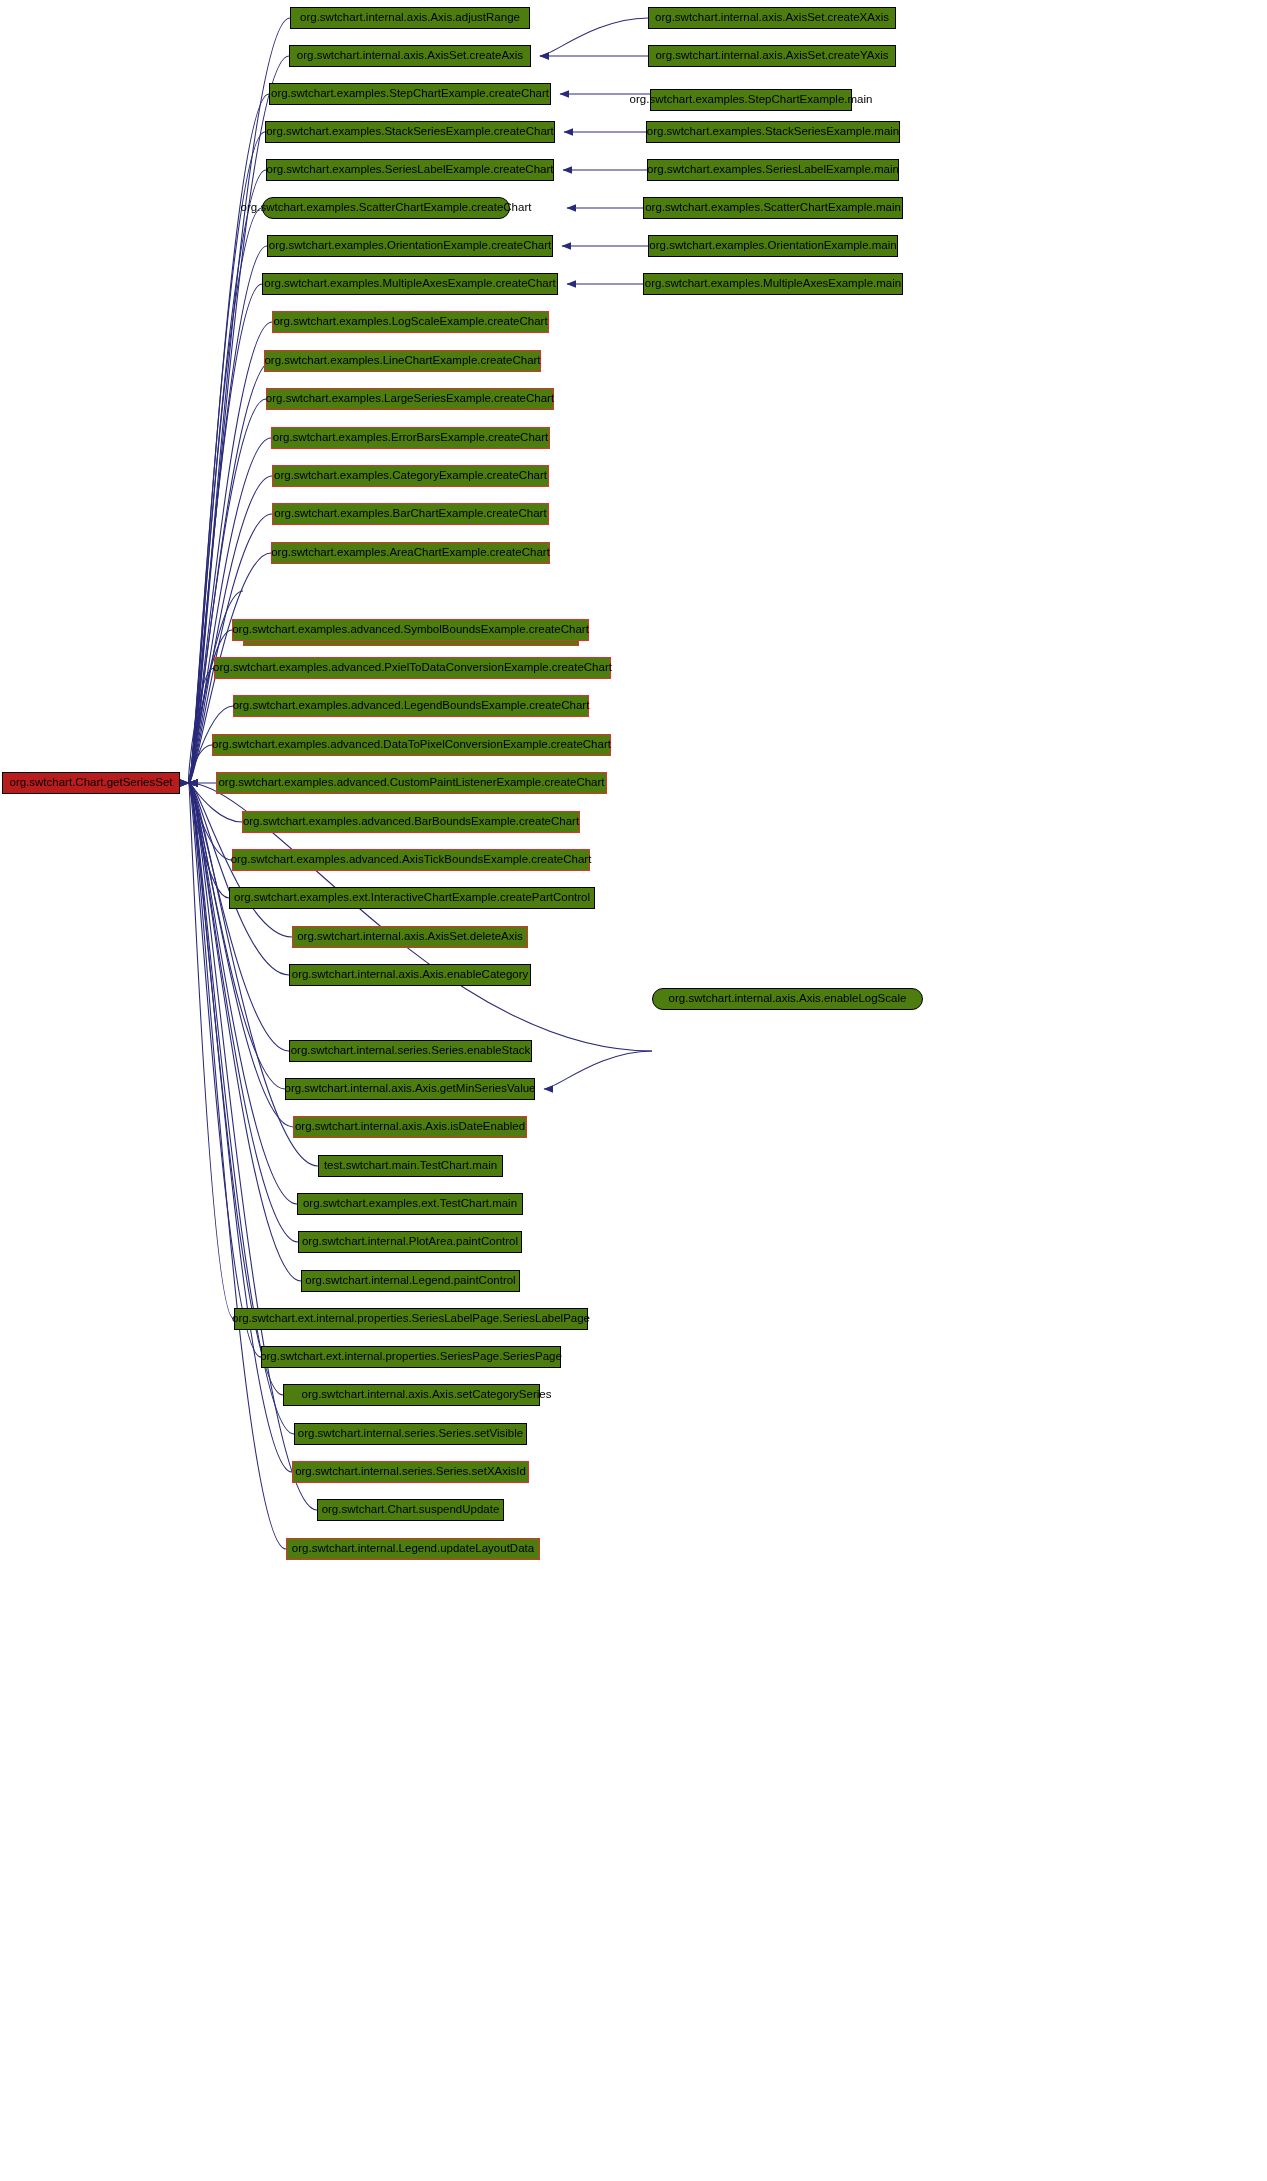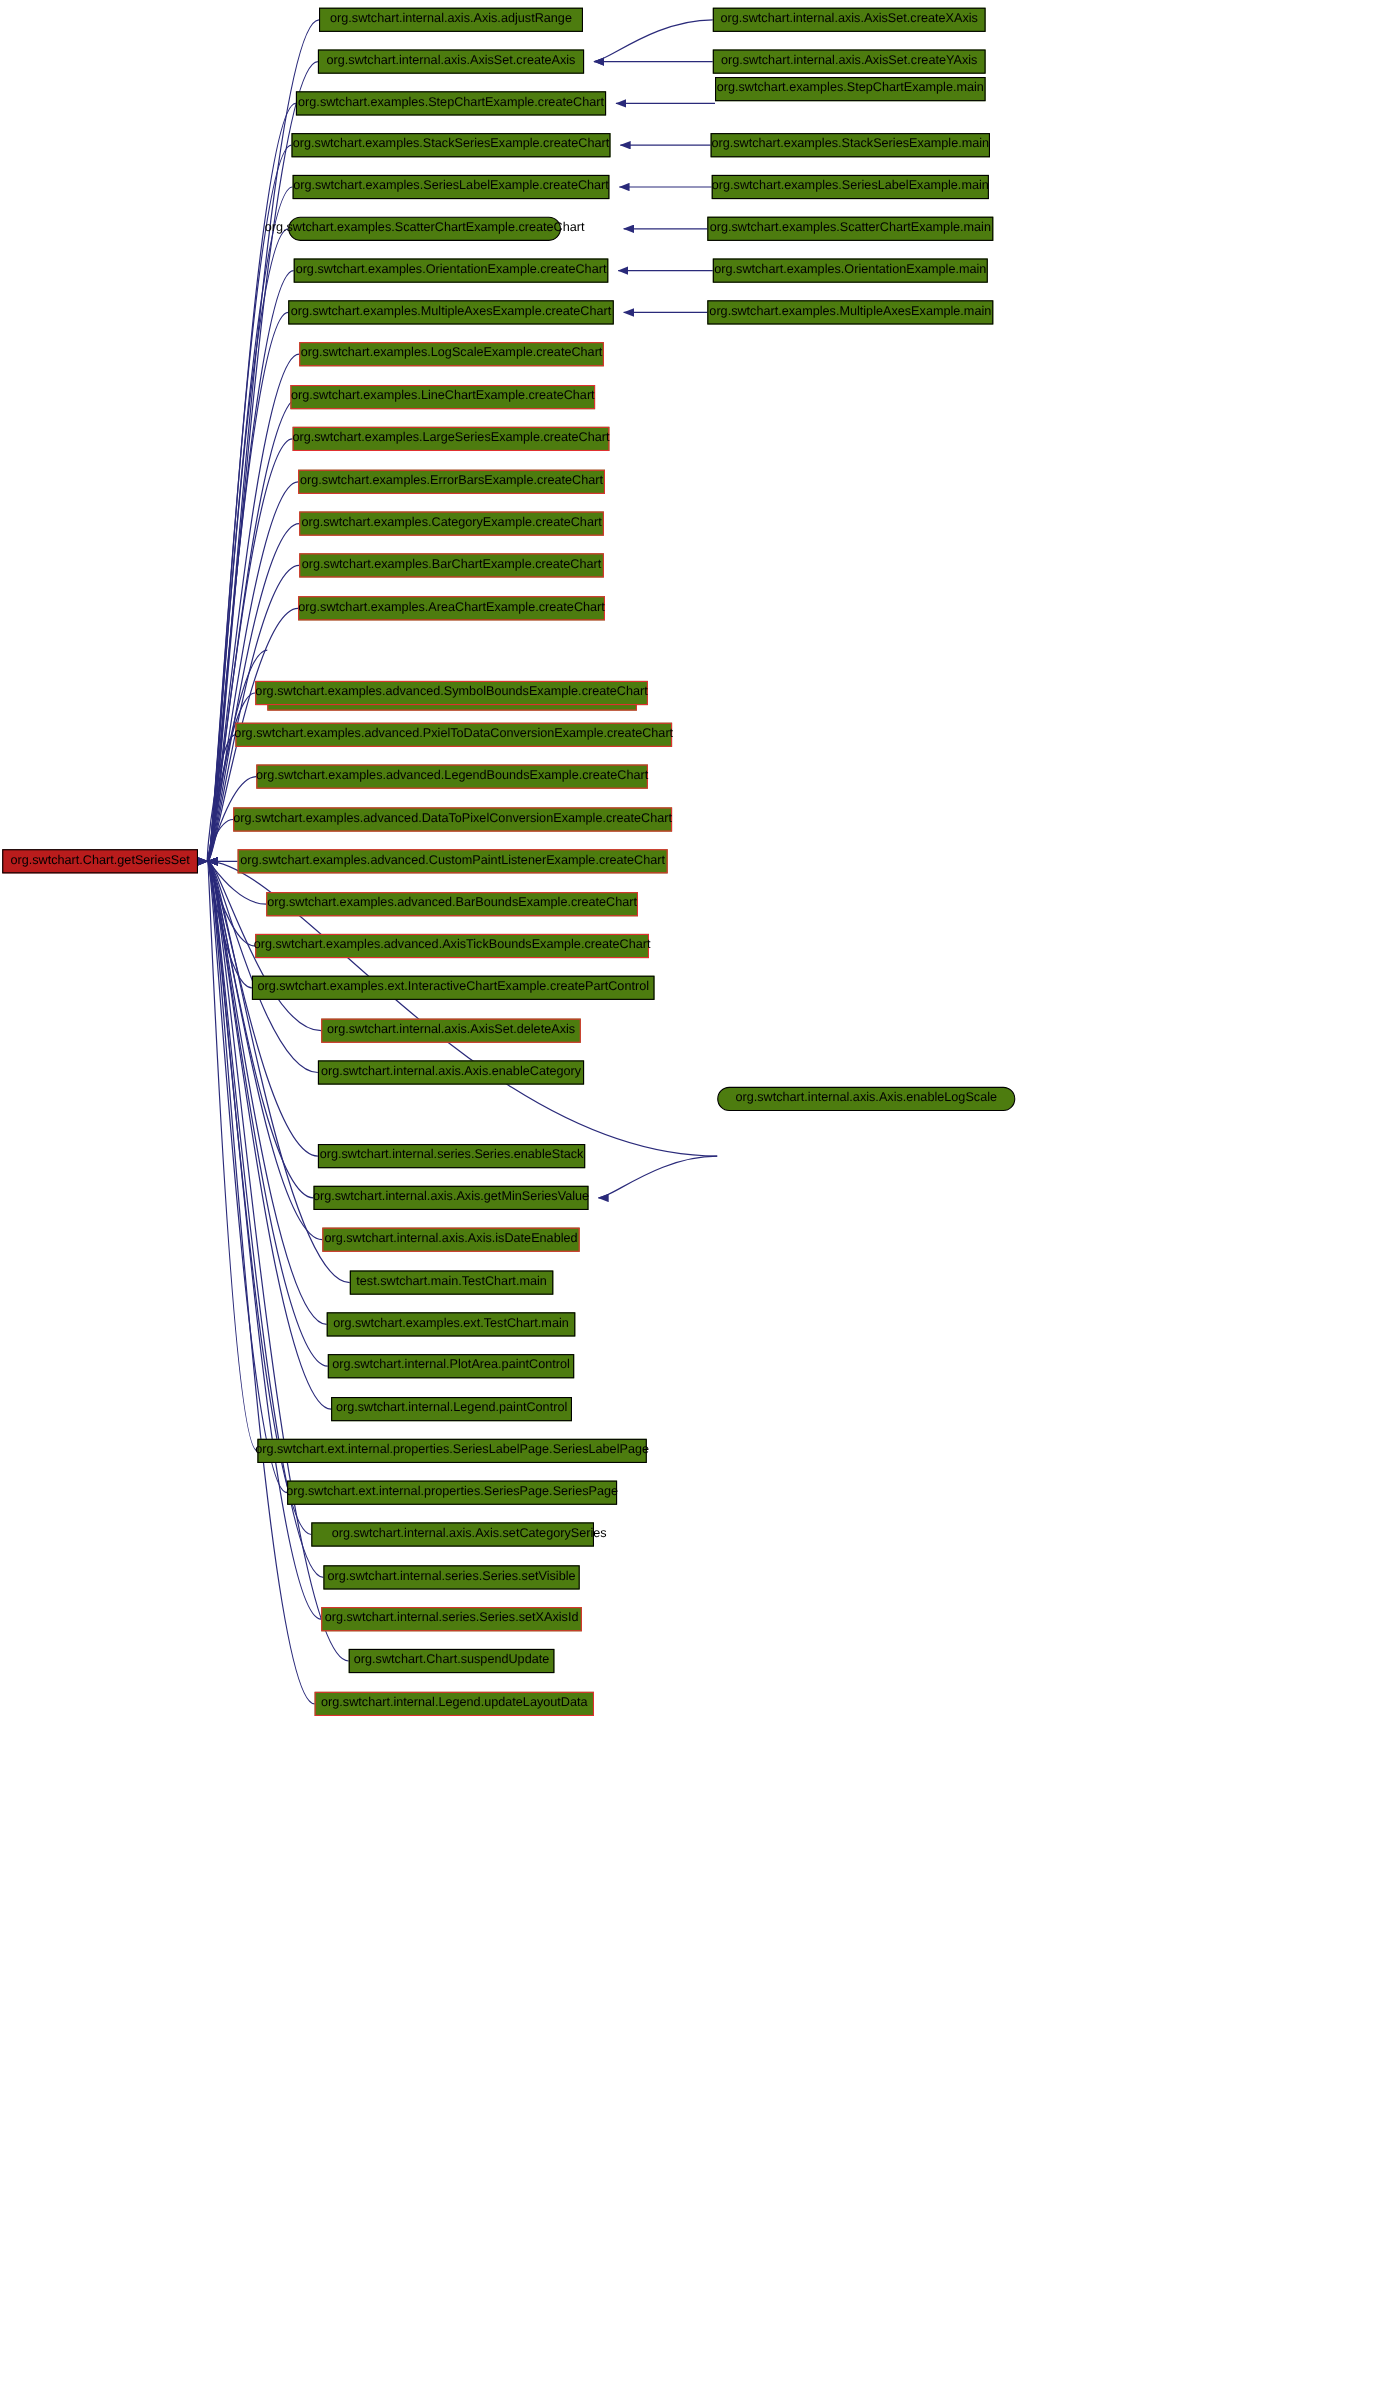--- a/index.html
+++ b/index.html
@@ -148,20 +148,20 @@
     <div class="node" style="left: 301px; top: 1270px; width: 219px;">org.swtchart.internal.Legend.paintControl</div>
     <div class="node" style="left: 234px; top: 1308px; width: 354px;">org.swtchart.ext.internal.properties.SeriesLabelPage.SeriesLabelPage</div>
     <div class="node" style="left: 261px; top: 1346px; width: 300px;">org.swtchart.ext.internal.properties.SeriesPage.SeriesPage</div>
     <div class="node" style="left: 283px; top: 1384px; width: 257px; padding-left: 36px;">org.swtchart.internal.axis.Axis.setCategorySeries</div>
     <div class="node" style="left: 294px; top: 1423px; width: 233px;">org.swtchart.internal.series.Series.setVisible</div>
     <div class="node red" style="left: 292px; top: 1461px; width: 237px;">org.swtchart.internal.series.Series.setXAxisId</div>
     <div class="node" style="left: 317px; top: 1499px; width: 187px;">org.swtchart.Chart.suspendUpdate</div>
     <div class="node red" style="left: 286px; top: 1538px; width: 254px;">org.swtchart.internal.Legend.updateLayoutData</div>
     <div class="node" style="left: 648px; top: 7px; width: 248px;">org.swtchart.internal.axis.AxisSet.createXAxis</div>
     <div class="node" style="left: 648px; top: 45px; width: 248px;">org.swtchart.internal.axis.AxisSet.createYAxis</div>
-    <div class="node" style="left: 650px; top: 70px; width: 246px;">org.swtchart.examples.StepChartExample.main</div>
+    <div class="node" style="left: 650px; top: 89px; width: 202px;">org.swtchart.examples.StepChartExample.main</div>
     <div class="node" style="left: 646px; top: 121px; width: 254px;">org.swtchart.examples.StackSeriesExample.main</div>
     <div class="node" style="left: 647px; top: 159px; width: 252px;">org.swtchart.examples.SeriesLabelExample.main</div>
     <div class="node" style="left: 643px; top: 197px; width: 260px;">org.swtchart.examples.ScatterChartExample.main</div>
     <div class="node" style="left: 648px; top: 235px; width: 250px;">org.swtchart.examples.OrientationExample.main</div>
     <div class="node" style="left: 643px; top: 273px; width: 260px;">org.swtchart.examples.MultipleAxesExample.main</div>
     <div class="node" style="left: 652px; top: 988px; width: 271px; border-radius: 11px;">org.swtchart.internal.axis.Axis.enableLogScale</div>
   </div>
 
 </body></html>

